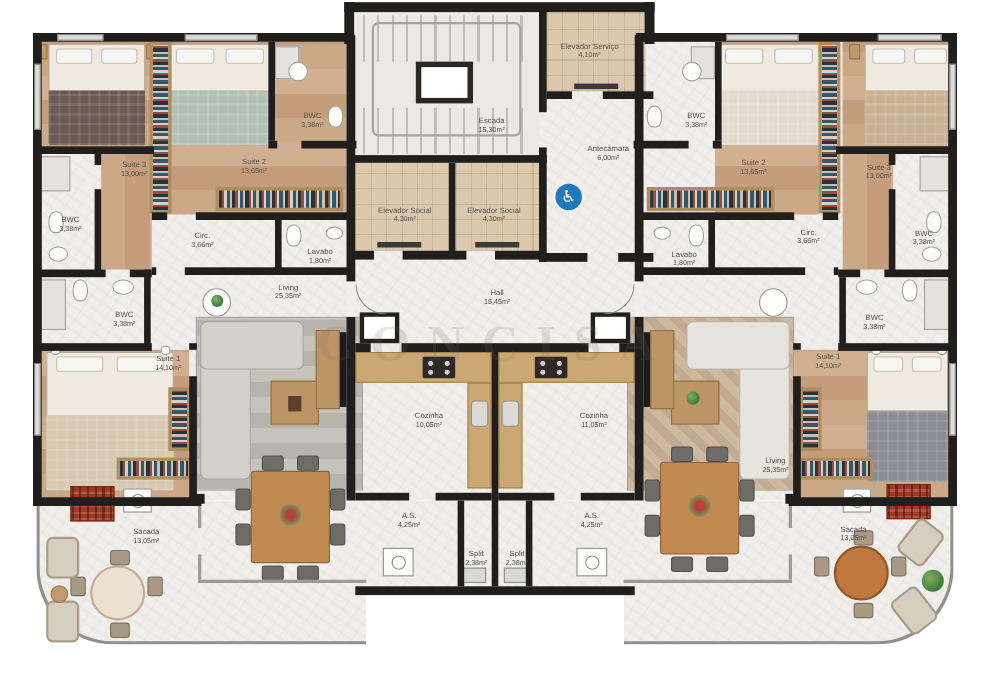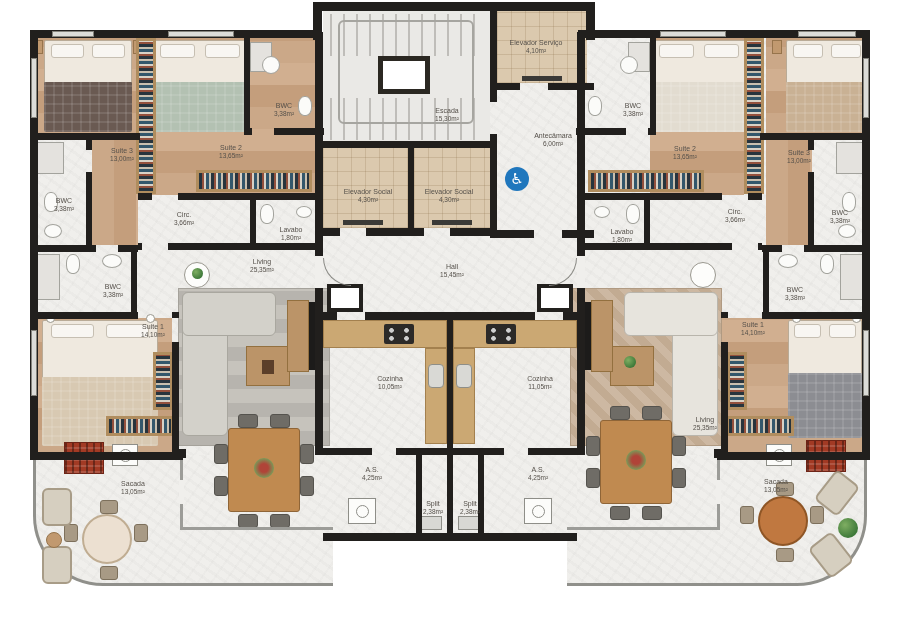--- a/index.html
+++ b/index.html
@@ -495,13 +495,14 @@
     </div>
   <div class="lbl" style="left:470px;top:508px">
     <span class="n">Split</span>
       <span class="a">2,38m²</span>
     </div>
   <div class="lbl" style="left:776px;top:486px">
     <span class="n">Sacada</span>
       <span class="a">13,05m²</span>
     </div>
 
+  <div class="wm">CONCISA</div>
 </div>
 
 </body></html>

